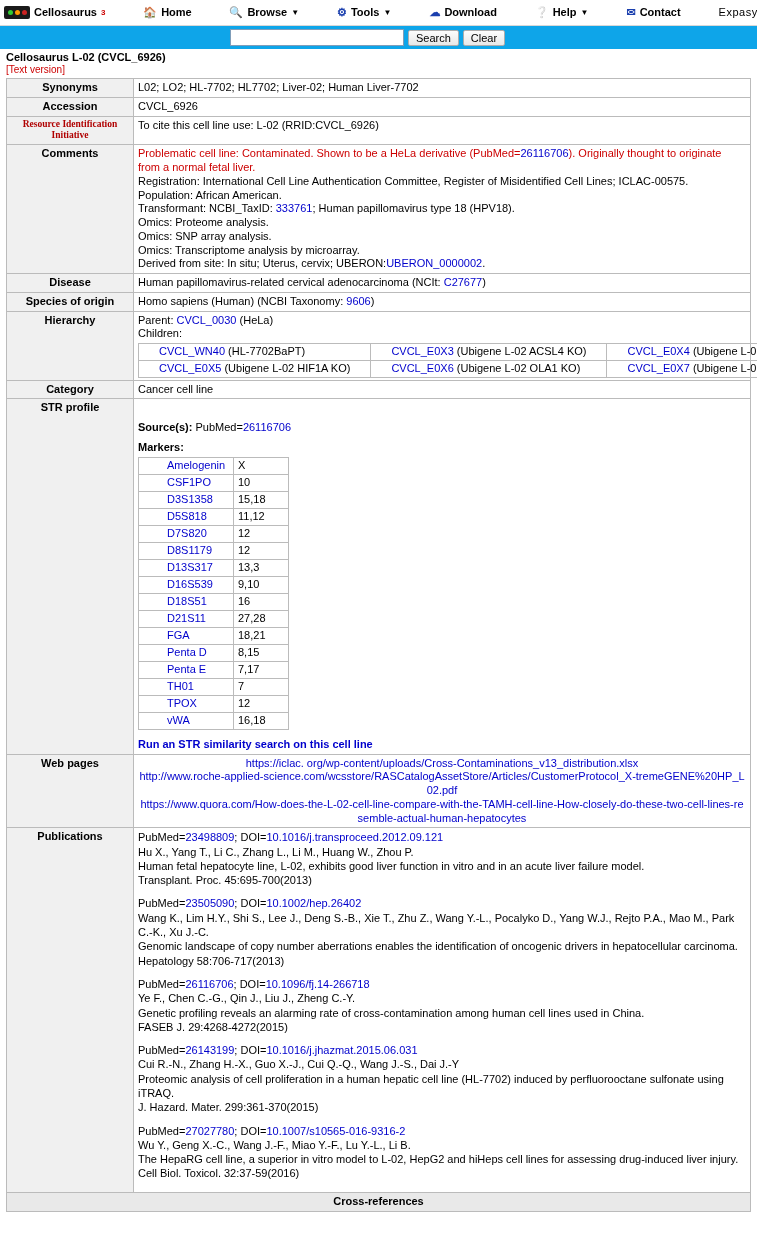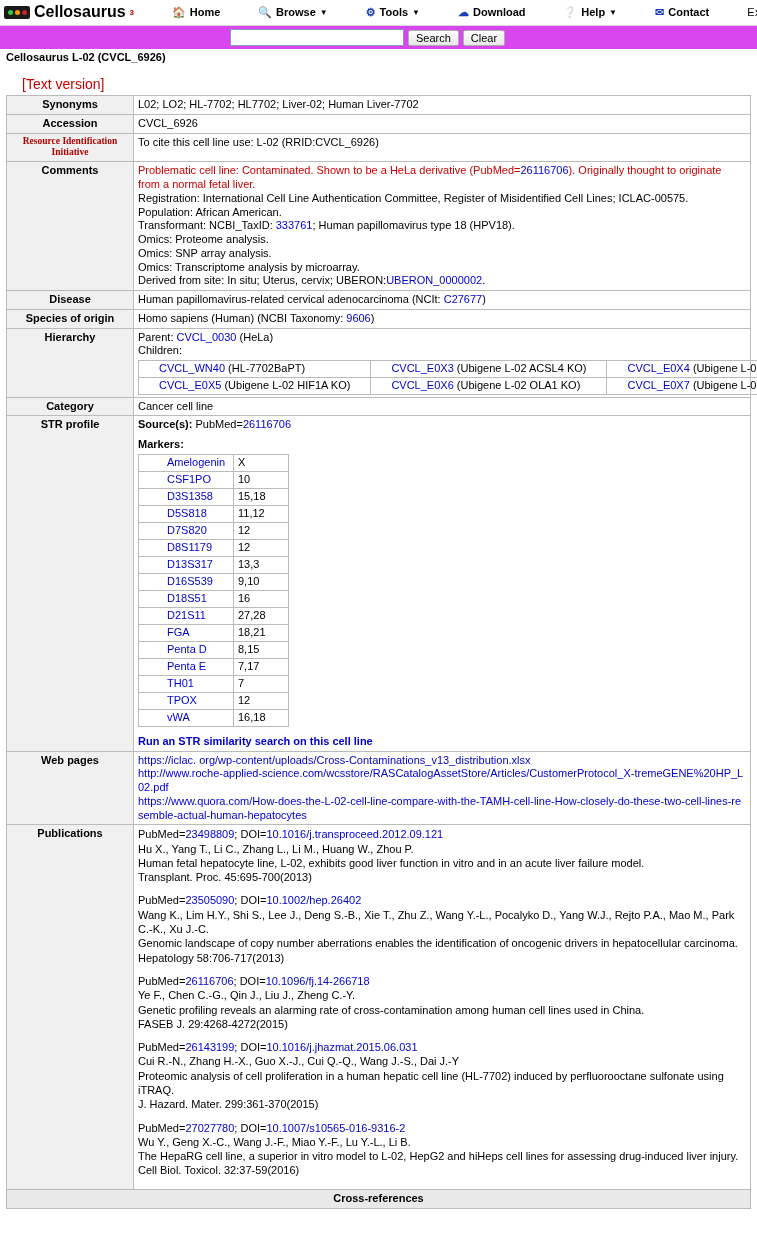--- a/index.html
+++ b/index.html
@@ -25,56 +25,56 @@
   }
   .brand{display:flex;align-items:center;gap:4px;margin-right:38px;position:relative;}
   .brand-logo{
     width:26px;height:13px;background:#1a1a1a;border-radius:2px;
     display:flex;align-items:center;justify-content:center;gap:2px;
   }
   .dot{width:5px;height:5px;border-radius:50%;}
   .dot.g{background:#33cc33;}
   .dot.o{background:#ff9900;}
   .dot.r{background:#cc2222;}
-  .brand-name{font-size:16px;font-weight:bold;color:#000;}
+  .brand-name{font-size:11px;font-weight:bold;color:#000;}
   .brand-sup{color:#cc0000;font-size:8px;vertical-align:super;}
   .navitem{
     display:flex;align-items:center;gap:4px;
     margin-right:38px;color:#000;font-weight:bold;font-size:11px;
     white-space:nowrap;
   }
   .navitem .ic{color:#1b3fae;font-size:11px;}
   .caret{font-size:8px;}
   .nav-right{margin-left:auto;font-weight:normal;font-size:11px;padding-right:4px;letter-spacing:.5px;}
 
   
   .searchbar{
     display:flex;align-items:center;gap:4px;
     padding:3px 0 3px 230px;
-    background:#d946ef;
+    background:#0ea5e9;
   }
   .searchbar input[type=text]{
     width:168px;height:15px;font-size:11px;
     border:1px solid #7f9db9;padding:0 2px;
     font-family:"Liberation Sans", sans-serif;
   }
   .btn{
     font-family:"Liberation Sans", sans-serif;
     font-size:11px;
     padding:1px 7px;
     border:1px solid #adadad;
     background:linear-gradient(#fdfdfd,#e8e8e8);
     border-radius:2px;
   }
 
   .title{
     font-weight:bold;font-size:11px;
     padding:2px 0 1px 6px;
   }
-  .textversion{padding:0 0 3px 22px;font-size:14px;margin-top:12px;}
+  .textversion{padding:0 0 3px 6px;font-size:10px;}
   .textversion a{color:#cc0000;}
 
   
   table.main{
     border-collapse:collapse;
     width:745px;
     margin:0 6px 0 6px;
     table-layout:fixed;
   }
   table.main > tbody > tr > td, table.main > tbody > tr > th{
@@ -108,34 +108,34 @@
   .child-grid{margin-top:2px;}
   .child-grid table{border-collapse:collapse;}
   .child-grid td{
     border:1px solid #bbbbbb;
     padding:1px 20px;
     font-size:11px;
     white-space:nowrap;
   }
 
   
-  .str-src{margin-bottom:6px;}
+  .str-src{margin-bottom:6px;margin-top:20px;}
   .str-hdr{font-weight:bold;margin-bottom:2px;}
   table.str{border-collapse:collapse;margin-bottom:8px;}
   table.str td{
     border:1px solid #bbbbbb;
     padding:1px 4px;
     font-size:11px;
     height:14px;
   }
   table.str td.k{width:62px;padding-left:28px;}
   table.str td.v{width:46px;}
   .str-link{font-weight:bold;color:#0000cc;}
 
-  .webpages a{display:block;word-break:break-all;color:#0000cc;}
+  .webpages a{display:block;word-break:break-all;color:#0000cc;text-align:center;}
   .pub{margin-bottom:9px;}
   .pub div{line-height:1.3;}
   .nowrap{white-space:nowrap;}
 </style>
 </head>
 <body>
 
 <div class="navbar">
   <div class="brand">
     <span class="brand-logo">

